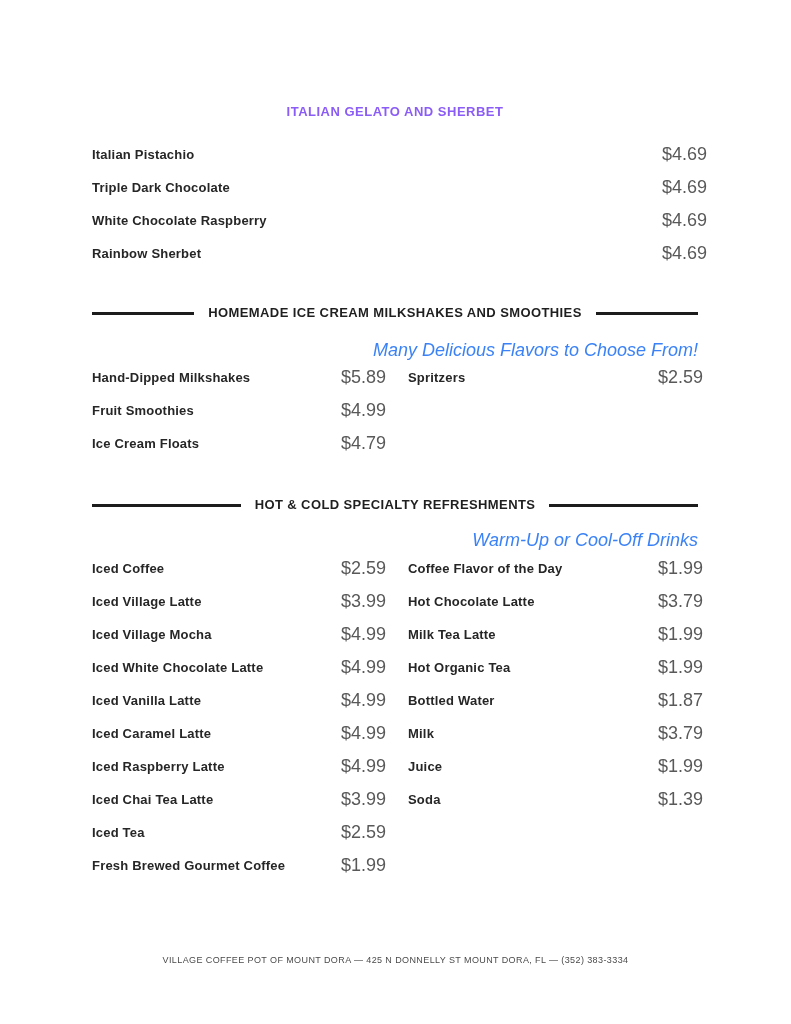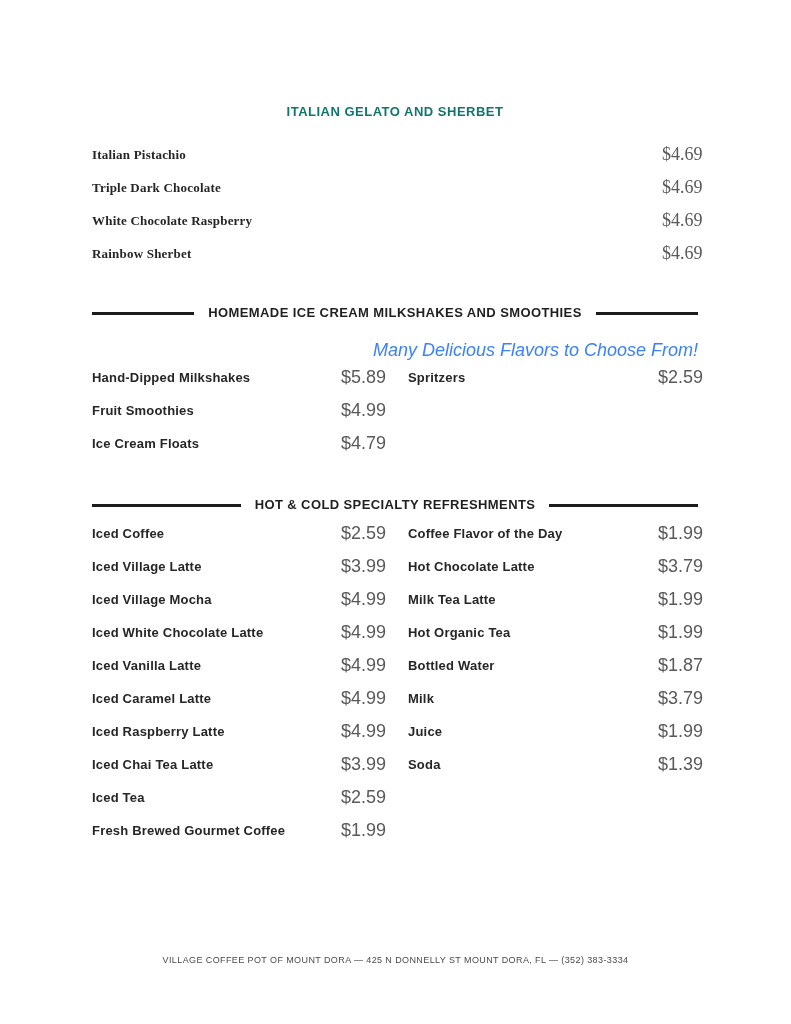--- a/index.html
+++ b/index.html
@@ -14,31 +14,30 @@
   .content {
     position:absolute;
     left:92px; right:93px; top:0;
   }
   .menu-title {
     margin-top:104px;
     text-align:center;
     font-size:13px; line-height:16px;
     font-weight:bold;
     letter-spacing:0.5px;
-    color:#0f766e;
+    color:#8b5cf6;
   }
   .rows-gelato { margin-top:18px; }
   .rows-milkshakes { margin-top:3px; }
   .rows-refreshments { margin-top:4px; }
   .row1 {
     display:grid;
     grid-template-columns:1fr 36px;
     height:33px;
     align-items:center;
-    font-family:Liberation Serif, serif;
   }
   .row2 {
     display:grid;
     grid-template-columns:249px 67px 250px 40px;
     height:33px;
     align-items:center;
   }
   .nm {
     font-size:13px;
     font-weight:bold;
@@ -142,20 +141,21 @@
         <span class="nm"></span>
         <span class="pr"></span>
       </div>
     </div>
 
     <div class="sec-head hotcold">
       <span class="sec-rule"></span>
       <span class="sec-title">HOT &amp; COLD SPECIALTY REFRESHMENTS</span>
       <span class="sec-rule"></span>
     </div>
+    <div class="subtitle hotcold">Warm-Up or Cool-Off Drinks</div>
 
     <div class="rows-refreshments">
       <div class="row2">
         <span class="nm">Iced Coffee</span>
         <span class="pr">$2.59</span>
         <span class="nm">Coffee Flavor of the Day</span>
         <span class="pr">$1.99</span>
       </div>
       <div class="row2">
         <span class="nm">Iced Village Latte</span>

